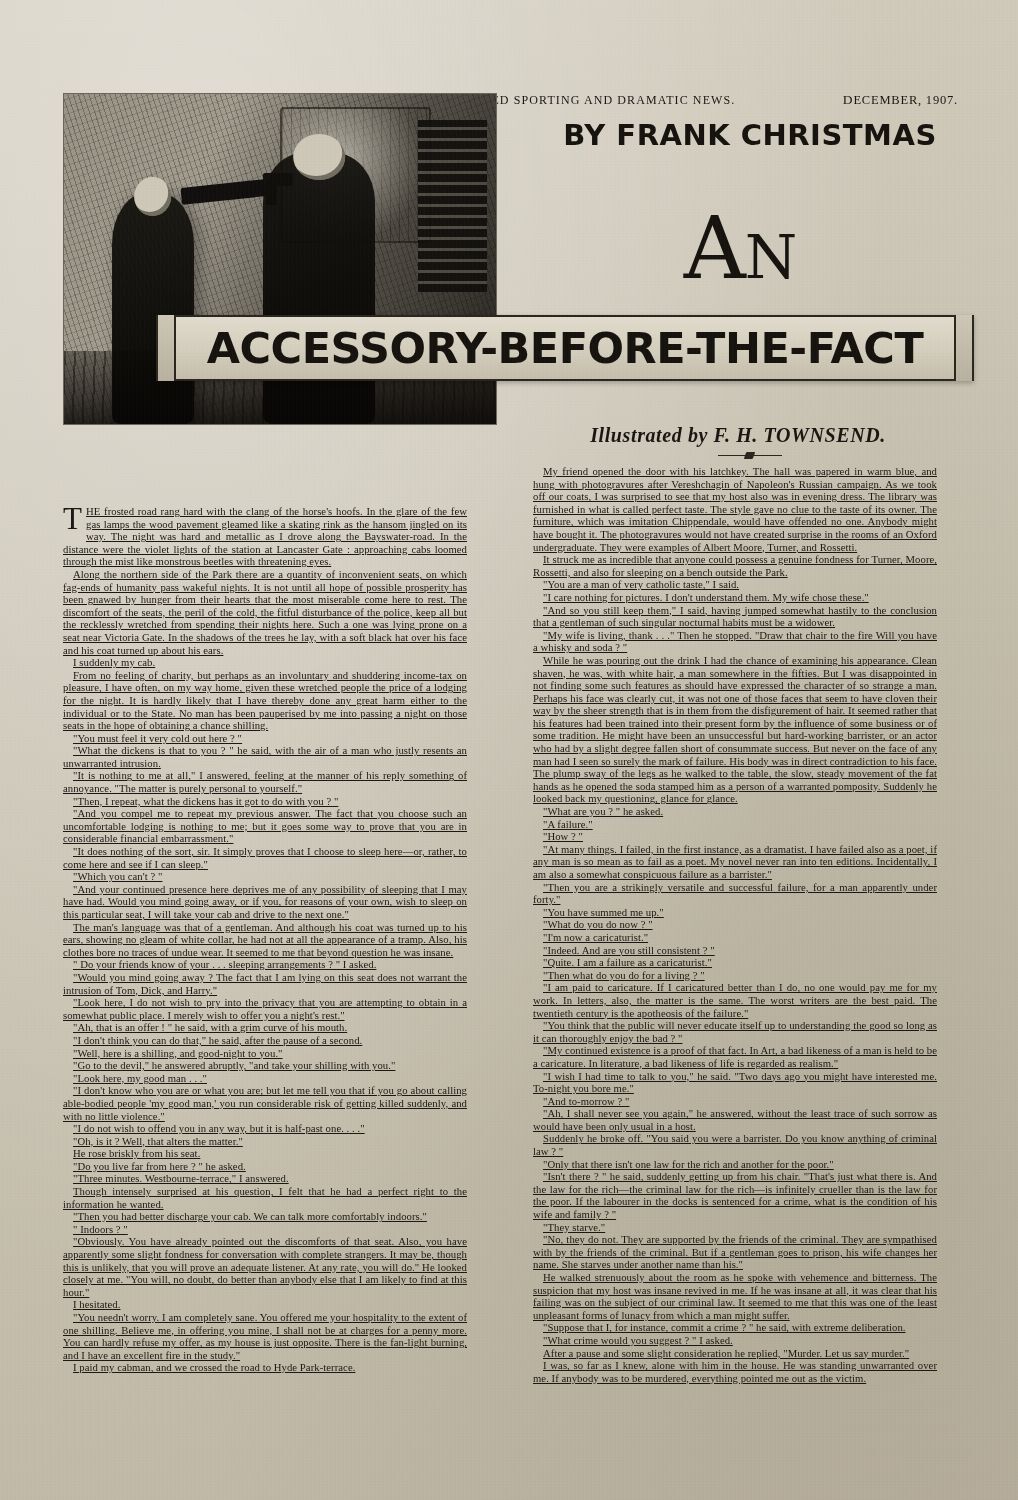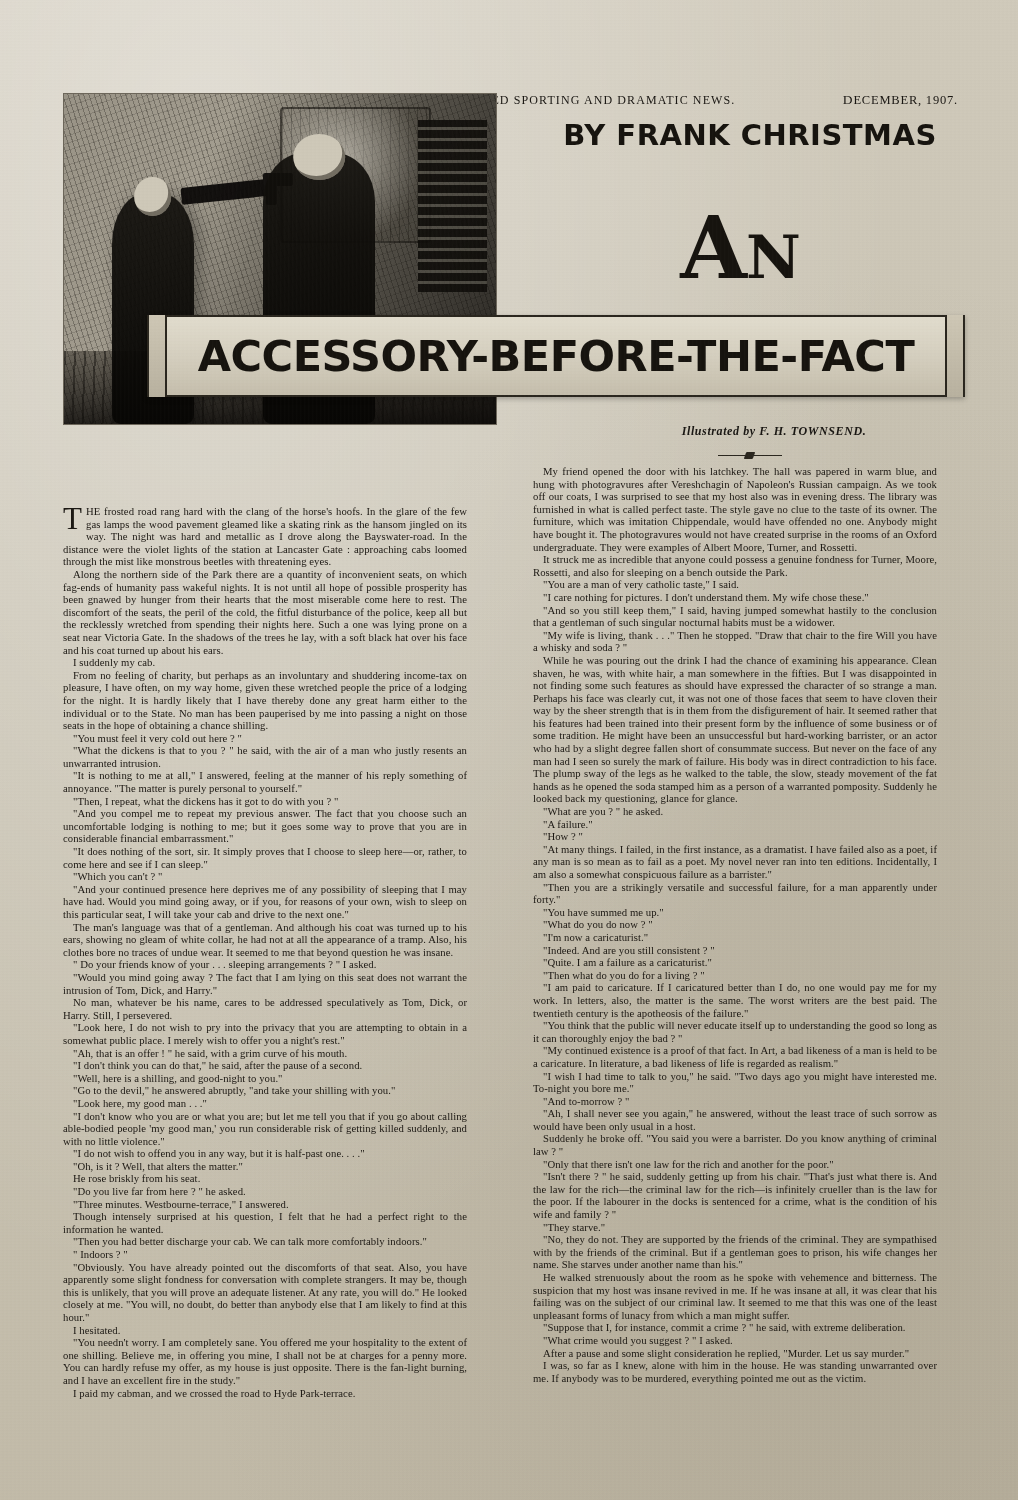--- a/index.html
+++ b/index.html
@@ -174,34 +174,34 @@
     letter-spacing: 0.5px;
     color: #17140f;
   }
   .an {
     position: absolute;
     left: 520px;
     top: 205px;
     width: 440px;
     text-align: center;
     font-family: "DejaVu Serif", serif;
-    font-weight: bold;
+    font-weight: normal;
     font-size: 86px;
     line-height: 1;
     letter-spacing: -1px;
     color: #17140f;
   }
   .an .small { font-size: 60px; }
 
   .banner {
     position: absolute;
-    left: 147px;
+    left: 156px;
     top: 315px;
     width: 818px;
-    height: 82px;
+    height: 66px;
   }
   .banner .ribbon {
     position: absolute;
     inset: 0;
     background: linear-gradient(180deg, #e2ddce 0%, #d4cebe 55%, #c6bfad 100%);
     border-top: 2px solid #2b271f;
     border-bottom: 2px solid #2b271f;
     box-shadow: 0 2px 5px rgba(0,0,0,0.25);
   }
   .banner .ribbon:before,
@@ -225,28 +225,28 @@
     font-family: "DejaVu Sans", sans-serif;
     font-weight: bold;
     font-size: 43px;
     letter-spacing: -0.5px;
     color: #17140f;
     white-space: nowrap;
   }
 
   .illusby {
     position: absolute;
-    left: 544px;
+    left: 508px;
     top: 424px;
     width: 460px;
     text-align: center;
     font-family: "Liberation Serif", serif;
     font-style: italic;
     font-weight: bold;
-    font-size: 12px;
+    font-size: 20px;
     letter-spacing: 0.6px;
   }
   .rule-orn {
     position: absolute;
     left: 718px;
     top: 452px;
     width: 64px;
     height: 7px;
   }
   .rule-orn:before {
@@ -268,20 +268,21 @@
 
   
   .col {
     position: absolute;
     width: 404px;
     font-size: 10.7px;
     line-height: 12.6px;
     text-align: justify;
     color: #1c1813;
     letter-spacing: 0.05px;
+    text-decoration: underline;
   }
   .col.left  { left: 63px;  top: 505px; }
   .col.right { left: 533px; top: 465px; }
   .col p {
     margin: 0;
     text-indent: 10px;
   }
   .col p.noind { text-indent: 0; }
   .dropcap-par {
     position: relative;
@@ -345,21 +346,20 @@
     <p>"What the dickens is that to you ? " he said, with the air of a man who justly resents an unwarranted intrusion.</p>
     <p>"It is nothing to me at all," I answered, feeling at the manner of his reply something of annoyance. "The matter is purely personal to yourself."</p>
     <p>"Then, I repeat, what the dickens has it got to do with you ? "</p>
     <p>"And you compel me to repeat my previous answer. The fact that you choose such an uncomfortable lodging is nothing to me; but it goes some way to prove that you are in considerable financial embarrassment."</p>
     <p>"It does nothing of the sort, sir. It simply proves that I choose to sleep here—or, rather, to come here and see if I can sleep."</p>
     <p>"Which you can't ? "</p>
     <p>"And your continued presence here deprives me of any possibility of sleeping that I may have had. Would you mind going away, or if you, for reasons of your own, wish to sleep on this particular seat, I will take your cab and drive to the next one."</p>
     <p>The man's language was that of a gentleman. And although his coat was turned up to his ears, showing no gleam of white collar, he had not at all the appearance of a tramp. Also, his clothes bore no traces of undue wear. It seemed to me that beyond question he was insane.</p>
     <p>" Do your friends know of your . . . sleeping arrangements ? " I asked.</p>
     <p>"Would you mind going away ? The fact that I am lying on this seat does not warrant the intrusion of Tom, Dick, and Harry."</p>
-    <p>No man, whatever be his name, cares to be addressed speculatively as Tom, Dick, or Harry. Still, I persevered.</p>
     <p>"Look here, I do not wish to pry into the privacy that you are attempting to obtain in a somewhat public place. I merely wish to offer you a night's rest."</p>
     <p>"Ah, that is an offer ! " he said, with a grim curve of his mouth.</p>
     <p>"I don't think you can do that," he said, after the pause of a second.</p>
     <p>"Well, here is a shilling, and good-night to you."</p>
     <p>"Go to the devil," he answered abruptly, "and take your shilling with you."</p>
     <p>"Look here, my good man . . ."</p>
     <p>"I don't know who you are or what you are; but let me tell you that if you go about calling able-bodied people 'my good man,' you run considerable risk of getting killed suddenly, and with no little violence."</p>
     <p>"I do not wish to offend you in any way, but it is half-past one. . . ."</p>
     <p>"Oh, is it ?  Well, that alters the matter."</p>
     <p>He rose briskly from his seat.</p>

